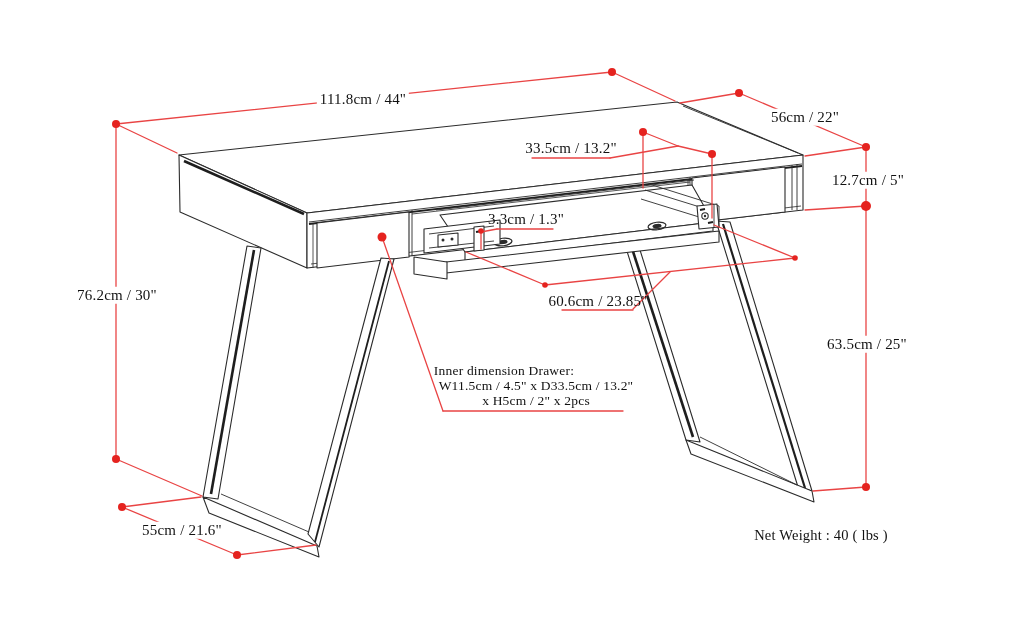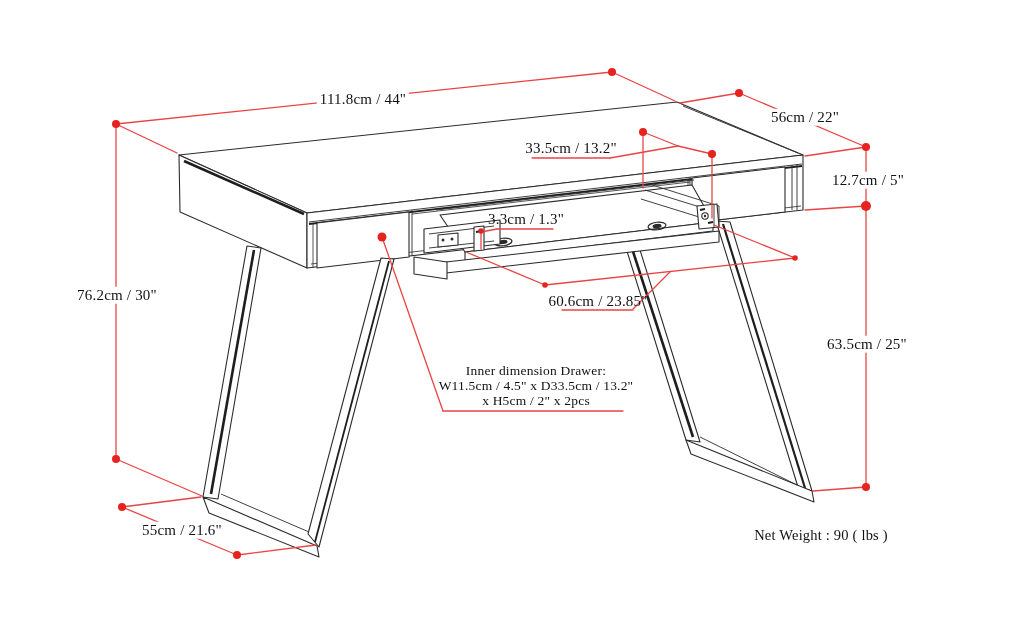--- a/index.html
+++ b/index.html
@@ -188,18 +188,18 @@
   <div class="dim-label" style="left:526px;top:219px">3.3cm / 1.3"</div>
 
   <div class="dim-label on-line" style="left:117px;top:295px">76.2cm / 30"</div>
 
   <div class="dim-label" style="left:598px;top:301px">60.6cm / 23.85"</div>
 
   <div class="dim-label on-line" style="left:867px;top:344px">63.5cm / 25"</div>
 
   <div class="dim-label on-line" style="left:182px;top:530px">55cm / 21.6"</div>
 
-  <div class="dim-label small inner-block" style="left:536px;top:371px">Inner dimension Drawer:</div>
+  <div class="dim-label small inner-block" style="left:504px;top:371px">Inner dimension Drawer:</div>
   <div class="dim-label small inner-block" style="left:536px;top:386px">W11.5cm / 4.5" x D33.5cm / 13.2"</div>
   <div class="dim-label small inner-block" style="left:536px;top:401px">x H5cm / 2" x 2pcs</div>
 
-  <div class="dim-label" style="left:821px;top:536px;font-size:14.5px">Net Weight : 90 ( lbs )</div>
+  <div class="dim-label" style="left:821px;top:536px;font-size:14.5px">Net Weight : 40 ( lbs )</div>
 </div>
 
 </body></html>

